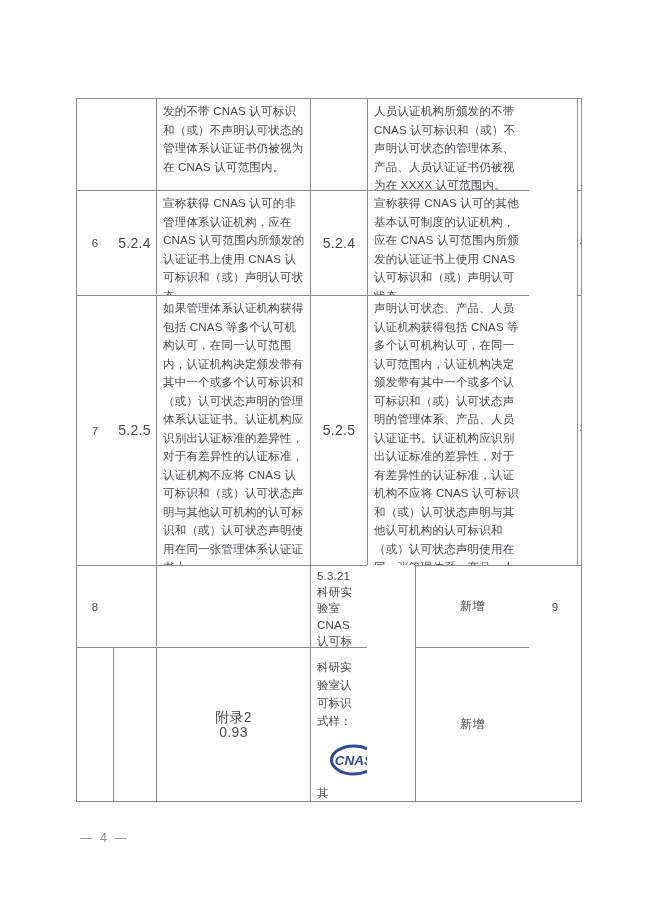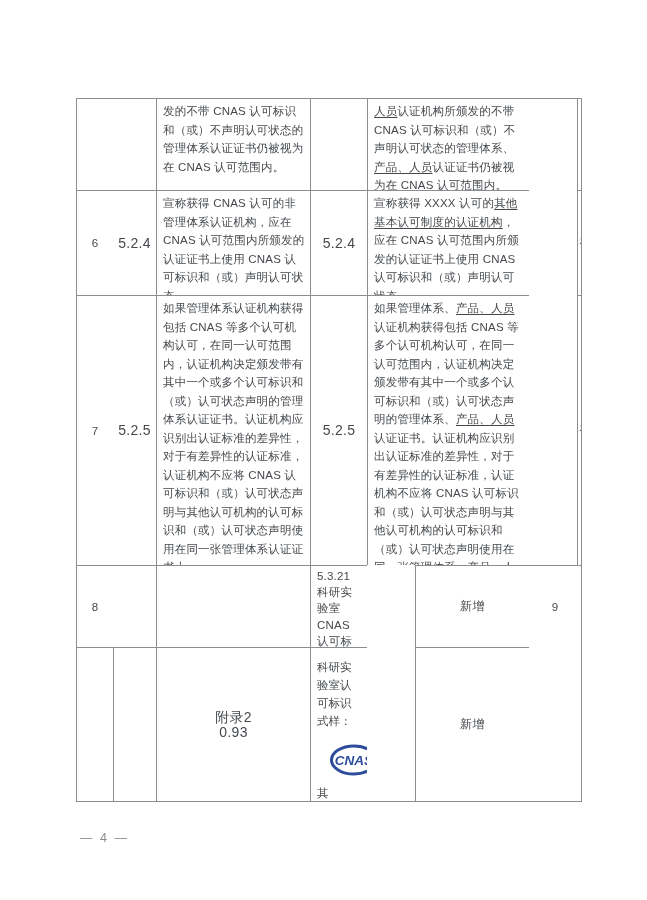--- a/index.html
+++ b/index.html
@@ -37,21 +37,21 @@
   }
   .c-sec{white-space:pre-line;font-size:14px;letter-spacing:.3px;line-height:15px;}
   .c-change{font-size:12px;white-space:nowrap;letter-spacing:.5px;margin-left:48px;}
   .c-text{
     padding:3px 5px 0 6px;
     line-height:18.5px;
     letter-spacing:.2px;
     text-align:left;
   }
   .c-text.tight{line-height:16.2px;padding-top:2px;}
-  .u{text-decoration:underline;text-underline-offset:2px;}
+  .u{text-underline-offset:2px;}
   
   .logo-cell{padding:3px 5px 0 6px;}
   .logo-intro{line-height:18px;margin-top:7px;}
   .logo-row{display:flex;align-items:flex-start;gap:6px;margin:13px 0 9px 12px;}
   .logo-mark{flex:0 0 auto;}
   .logo-side{display:flex;flex-direction:column;margin-top:2px;}
   .logo-side span{
     display:block;font-size:6px;line-height:7.8px;color:#5e6a7a;
     letter-spacing:.2px;white-space:nowrap;
   }
@@ -65,35 +65,35 @@
 <body>
 
 <div class="page">
 
   <div class="doc-table">
 
     <div class="cell c-num"></div>
     <div class="cell c-sec"></div>
     <div class="cell c-text bl"><span>发的不带 CNAS 认可标识和（或）不声明认可状态的管理体系认证证书仍被视为在 CNAS 认可范围内。</span></div>
     <div class="cell c-sec bl"></div>
-    <div class="cell c-text bl"><span class="u">人员</span><span>认证机构所颁发的不带 CNAS 认可标识和（或）不声明认可状态的管理体系、</span><span class="u">产品、人员</span><span>认证证书仍被视为在 CNAS 认可范围内。</span></div>
+    <div class="cell c-text bl"><span class="u">人员</span><span>认证机构所颁发的不带 CNAS 认可标识和（或）不声明认可状态的管理体系、</span><span class="u">产品、人员</span><span>认证证书仍被视为在 XXXX 认可范围内。</span></div>
     <div class="cell c-change bl"></div>
 
     <div class="cell c-num bt">6</div>
     <div class="cell c-sec bt">5.2.4</div>
     <div class="cell c-text bl bt"><span>宣称获得 CNAS 认可的非管理体系认证机构，应在 CNAS 认可范围内所颁发的认证证书上使用 CNAS 认可标识和（或）声明认可状态。</span></div>
     <div class="cell c-sec bl bt">5.2.4</div>
-    <div class="cell c-text bl bt"><span>宣称获得 XXXX 认可的</span><span class="u">其他基本认可制度的认证机构</span><span>，应在 CNAS 认可范围内所颁发的认证证书上使用 CNAS 认可标识和（或）声明认可状态。</span></div>
+    <div class="cell c-text bl bt"><span>宣称获得 CNAS 认可的</span><span class="u">其他基本认可制度的认证机构</span><span>，应在 CNAS 认可范围内所颁发的认证证书上使用 CNAS 认可标识和（或）声明认可状态。</span></div>
     <div class="cell c-change bl bt">内容变更</div>
 
     <div class="cell c-num bt">7</div>
     <div class="cell c-sec bt">5.2.5</div>
     <div class="cell c-text bl bt"><span>如果管理体系认证机构获得包括 CNAS 等多个认可机构认可，在同一认可范围内，认证机构决定颁发带有其中一个或多个认可标识和（或）认可状态声明的管理体系认证证书。认证机构应识别出认证标准的差异性，对于有差异性的认证标准，认证机构不应将 CNAS 认可标识和（或）认可状态声明与其他认可机构的认可标识和（或）认可状态声明使用在同一张管理体系认证证书上。</span></div>
     <div class="cell c-sec bl bt">5.2.5</div>
-    <div class="cell c-text bl bt"><span>如果管理体系、</span><span class="u">产品、人员</span><span>认证机构获得包括 CNAS 等多个认可机构认可，在同一认可范围内，认证机构决定颁发带有其中一个或多个认可标识和（或）认可状态声明的管理体系、</span><span class="u">产品、人员</span><span>认证证书。认证机构应识别出认证标准的差异性，对于有差异性的认证标准，认证机构不应将 CNAS 认可标识和（或）认可状态声明与其他认可机构的认可标识和（或）认可状态声明使用在同一张管理体系、</span><span class="u">产品、人员</span></div>
+    <div class="cell c-text bl bt"><span>声明认可状态、</span><span class="u">产品、人员</span><span>认证机构获得包括 CNAS 等多个认可机构认可，在同一认可范围内，认证机构决定颁发带有其中一个或多个认可标识和（或）认可状态声明的管理体系、</span><span class="u">产品、人员</span><span>认证证书。认证机构应识别出认证标准的差异性，对于有差异性的认证标准，认证机构不应将 CNAS 认可标识和（或）认可状态声明与其他认可机构的认可标识和（或）认可状态声明使用在同一张管理体系、</span><span class="u">产品、人员</span></div>
     <div class="cell c-change bl bt">内容变更</div>
 
     <div class="cell c-num bt">8</div>
     <div class="cell c-sec bt"></div>
     <div class="cell c-text bl bt"></div>
     <div class="cell c-text tight bl bt"><span>5.3.21 科研实验室 CNAS 认可标识或认可状态声明只能用于科研实验室出具的研究报告、技术报告等文件或宣传的媒介上，如网页、简介。</span></div>
     <div class="cell c-change bl bt">新增</div>
 
     <div class="cell c-num bt">9</div>
     <div class="cell c-sec bt"></div>

